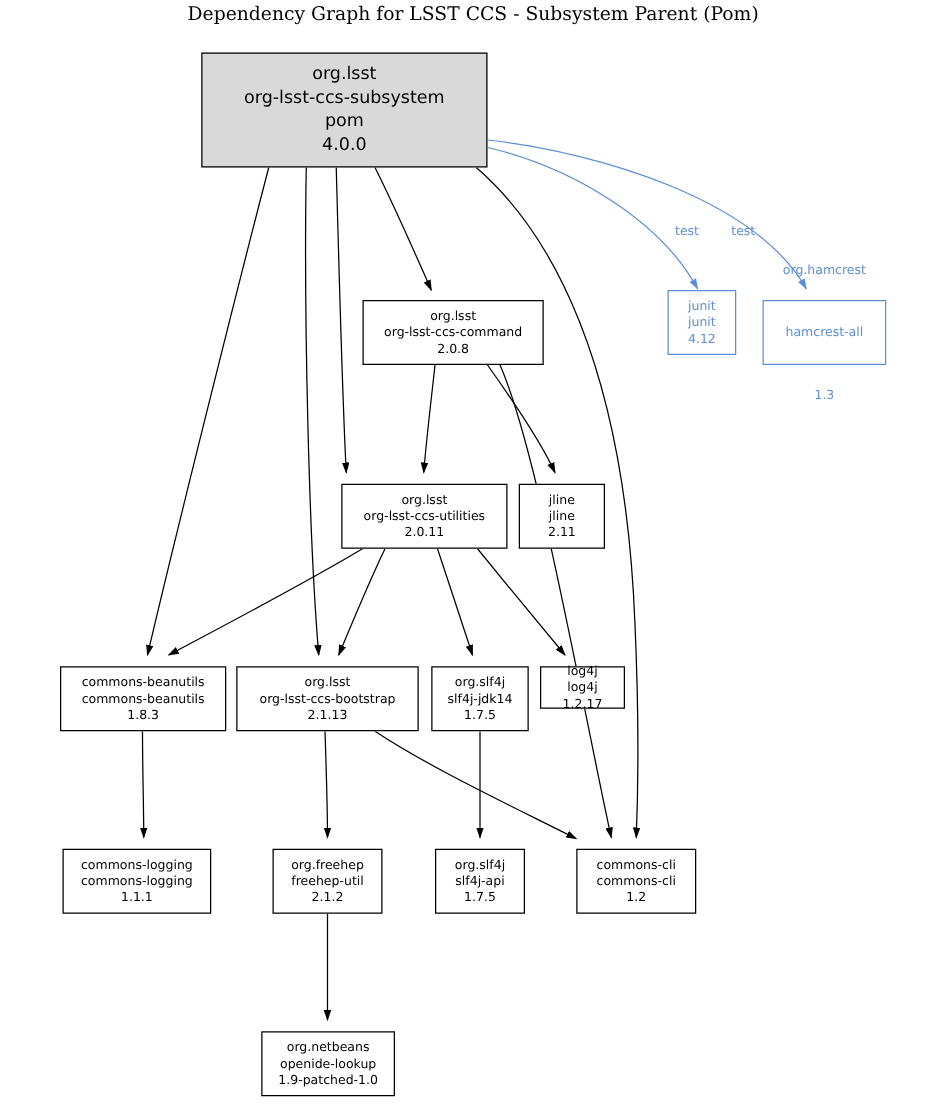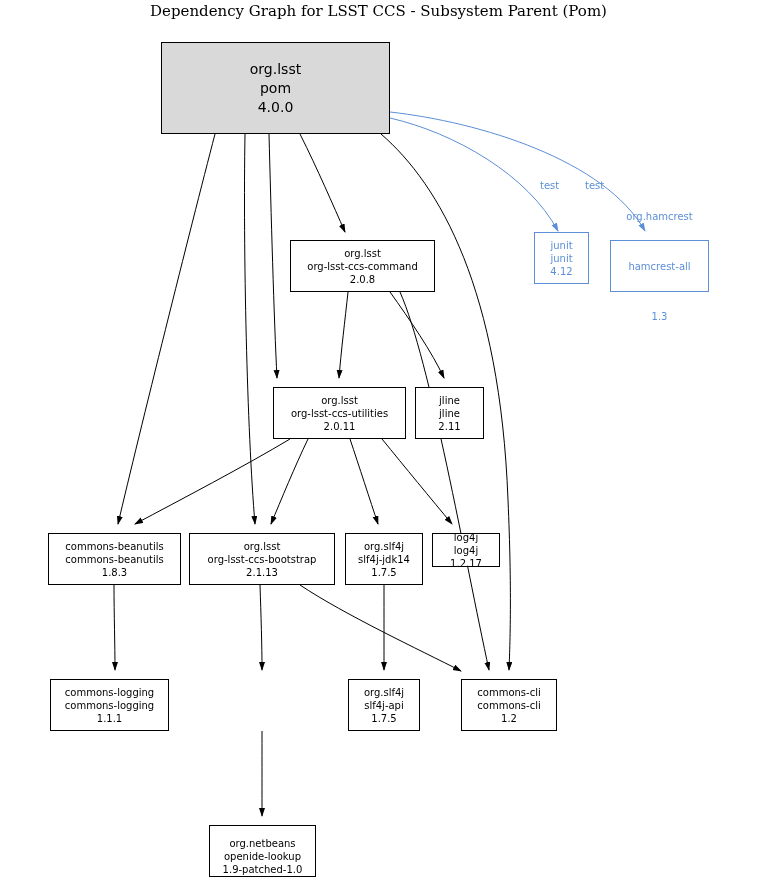--- a/index.html
+++ b/index.html
@@ -123,20 +123,21 @@
     <g fill="none" stroke="#5c8fd6" stroke-width="1" marker-end="url(#arrow-blue)">
 
       <path d="M390,118 C455,133 528,175 558,231"></path>
 
       <path d="M390,112 C480,122 605,160 645,231"></path>
     </g>
   </svg>
 
   <div class="node root" style="left:161px; top:42px; width:229px; height:92px;">
     <span class="nline">org.lsst</span>
+    <span class="nline">org-lsst-ccs-subsystem</span>
     <span class="nline">pom</span>
     <span class="nline">4.0.0</span>
   </div>
 
   <div class="node test-node" style="left:534px; top:232px; width:55px; height:52px;">
     <span class="nline">junit</span>
     <span class="nline">junit</span>
     <span class="nline">4.12</span>
   </div>
 
@@ -187,34 +188,39 @@
     <span class="nline">log4j</span>
     <span class="nline">1.2.17</span>
   </div>
 
   <div class="node" style="left:50px; top:679px; width:119px; height:52px;">
     <span class="nline">commons-logging</span>
     <span class="nline">commons-logging</span>
     <span class="nline">1.1.1</span>
   </div>
 
+  <div class="node" style="left:218px; top:679px; width:88px; height:52px;">
+    <span class="nline">org.freehep</span>
+    <span class="nline">freehep-util</span>
+    <span class="nline">2.1.2</span>
+  </div>
 
   <div class="node" style="left:348px; top:679px; width:72px; height:52px;">
     <span class="nline">org.slf4j</span>
     <span class="nline">slf4j-api</span>
     <span class="nline">1.7.5</span>
   </div>
 
   <div class="node" style="left:461px; top:679px; width:96px; height:52px;">
     <span class="nline">commons-cli</span>
     <span class="nline">commons-cli</span>
     <span class="nline">1.2</span>
   </div>
 
-  <div class="node" style="left:209px; top:825px; width:107px; height:52px;justify-content:flex-end;">
+  <div class="node" style="left:209px; top:825px; width:107px; height:52px;">
     <span class="nline">org.netbeans</span>
     <span class="nline">openide-lookup</span>
     <span class="nline">1.9-patched-1.0</span>
   </div>
 
   <div class="edge-label" style="left:540px; top:180px;">test</div>
   <div class="edge-label" style="left:585px; top:180px;">test</div>
 
 </div>
 

